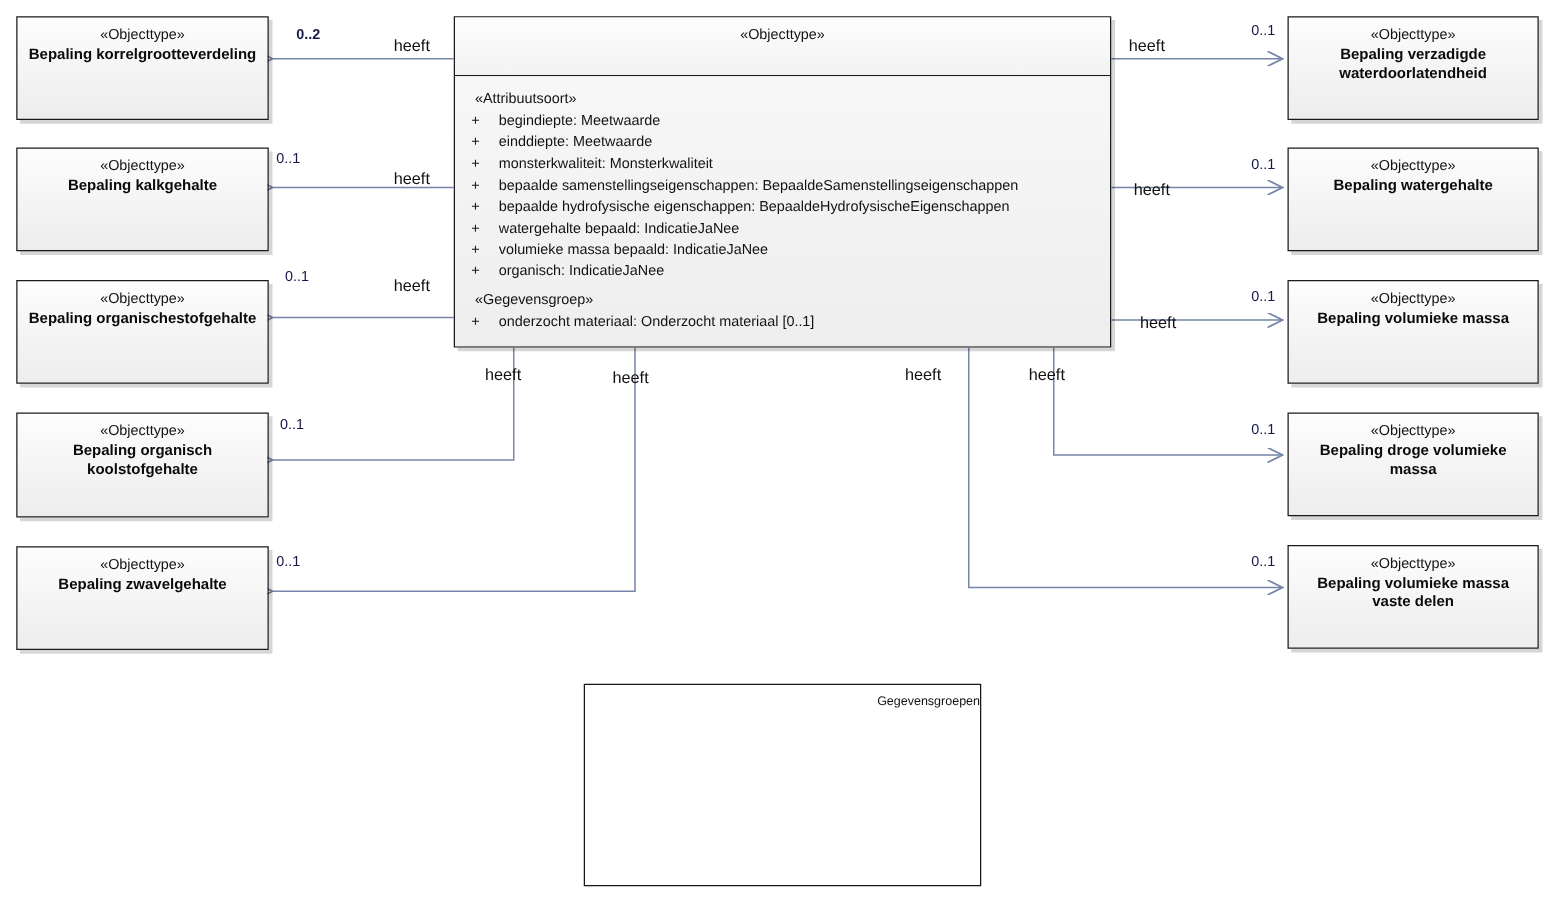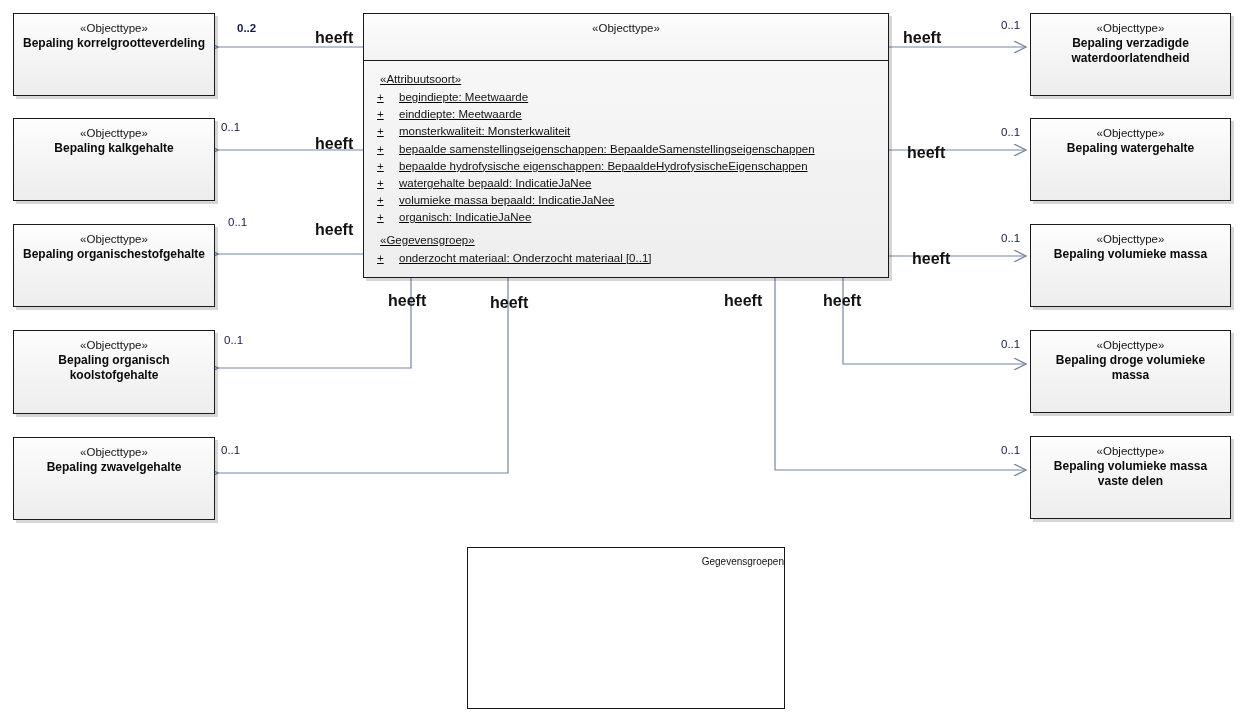--- a/index.html
+++ b/index.html
@@ -64,21 +64,20 @@
     height: 47px;
     border-bottom: 1.6px solid #1a1a1a;
     background: linear-gradient(180deg,#fdfdfd 0%, #f3f3f3 100%);
     box-sizing: border-box;
   }
   #central-class .body {
     background: linear-gradient(180deg,#f7f7f7 0%, #eeeeee 100%);
     height: 216px;
     padding: 9px 0 0 0;
     box-sizing: border-box;
-    text-decoration: underline;
   }
   .group-label {
     font-size: 11.5px;
     color: #121212;
     padding-left: 16px;
     line-height: 19px;
   }
   .attr-row {
     font-size: 11.5px;
     color: #121212;
@@ -114,25 +113,24 @@
     padding-top: 8px;
   }
   #gegevensgroep-box {
     left: 519px;
     top: 597px;
     width: 215px;
     height: 67px;
   }
   .edge-label {
     position: absolute;
-    font-size: 16px;
+    font-size: 13px;
     color: #111111;
     white-space: nowrap;
     z-index: 3;
-    font-weight: bold;
   }
   .mult-label {
     position: absolute;
     font-size: 11.5px;
     color: #16184a;
     white-space: nowrap;
     z-index: 3;
   }
 </style>
 </head>

